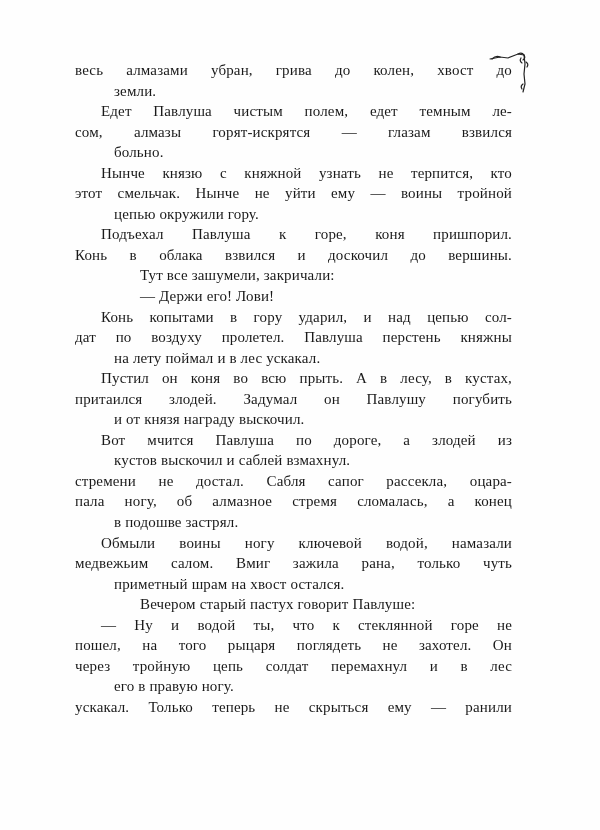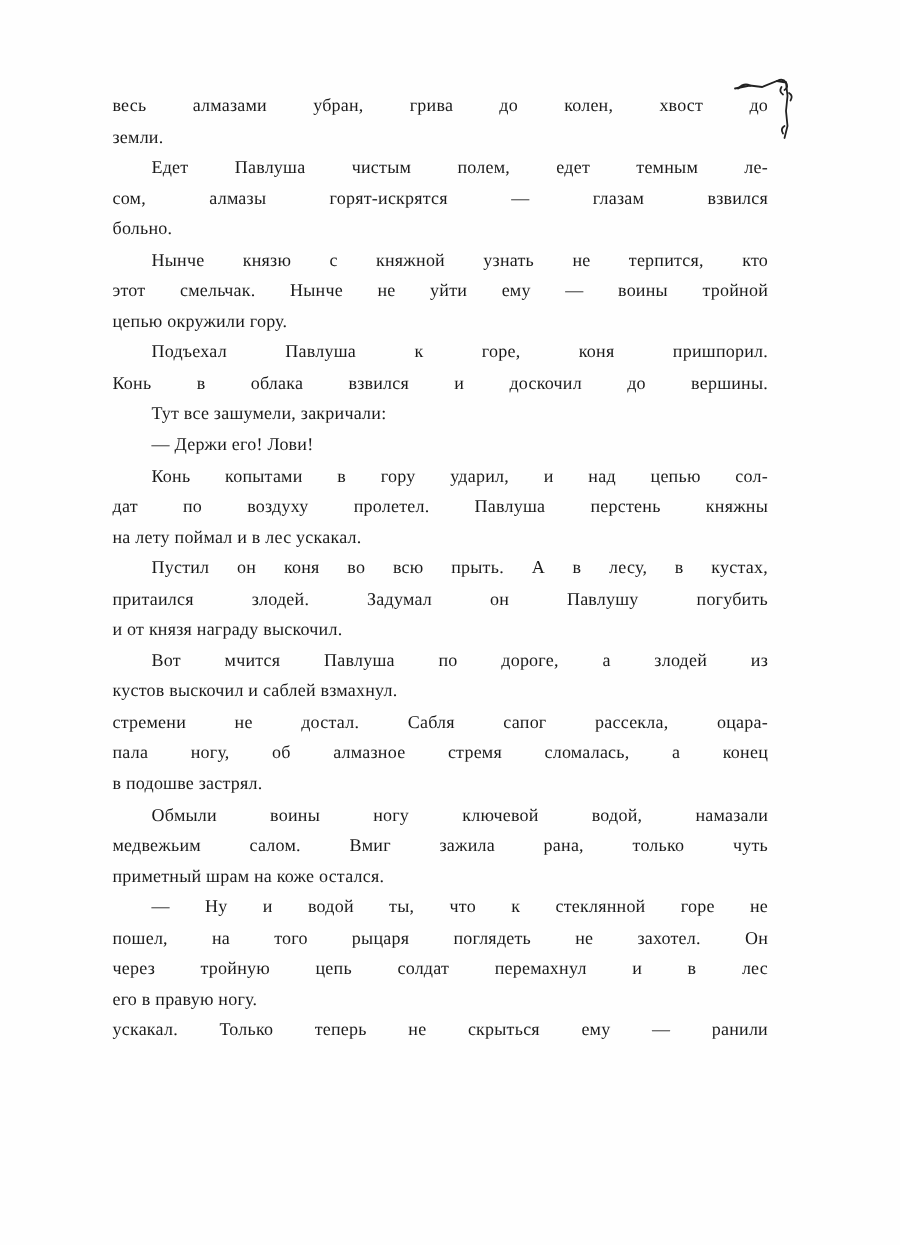--- a/index.html
+++ b/index.html
@@ -18,34 +18,35 @@
     left: 0; top: 0;
     width: 600px; height: 830px;
     background: #fefefe;
   }
   .text-block {
     position: absolute;
     left: 75px;
     top: 60px;
     width: 437px;
     font-family: "Liberation Serif", "DejaVu Serif", serif;
-    font-size: 12px;
+    font-size: 15px;
     line-height: 20.55px;
     color: #1a1a1a;
   }
   .line {
     display: block;
     white-space: nowrap;
     text-align: justify;
     text-align-last: justify;
     height: 20.55px;
     letter-spacing: 0.15px;
   }
   .line.last {
     text-align-last: left;
+    margin-left: 39px;
   }
   .line.indent {
     padding-left: 26px;
   }
   .ornament {
     position: absolute;
     left: 488px;
     top: 50px;
     width: 44px;
     height: 44px;
@@ -87,20 +88,21 @@
     <span class="line indent">Пустил он коня во всю прыть. А в лесу, в кустах,</span>
     <span class="line">притаился злодей. Задумал он Павлушу погубить</span>
     <span class="line last">и от князя награду выскочил.</span>
     <span class="line indent">Вот мчится Павлуша по дороге, а злодей из</span>
     <span class="line last">кустов выскочил и саблей взмахнул.</span>
     <span class="line">стремени не достал. Сабля сапог рассекла, оцара-</span>
     <span class="line">пала ногу, об алмазное стремя сломалась, а конец</span>
     <span class="line last">в подошве застрял.</span>
     <span class="line indent">Обмыли воины ногу ключевой водой, намазали</span>
     <span class="line">медвежьим салом. Вмиг зажила рана, только чуть</span>
-    <span class="line last">приметный шрам на коже остался.</span>
+    <span class="line last">приметный шрам на хвост остался.</span>
+    <span class="line indent last">Вечером старый пастух говорит Павлуше:</span>
     <span class="line indent">— Ну и водой ты, что к стеклянной горе не</span>
     <span class="line">пошел, на того рыцаря поглядеть не захотел. Он</span>
     <span class="line">через тройную цепь солдат перемахнул и в лес</span>
     <span class="line last">его в правую ногу.</span>
     <span class="line">ускакал. Только теперь не скрыться ему — ранили</span>
   </div>
 </div>
 
 </body></html>

